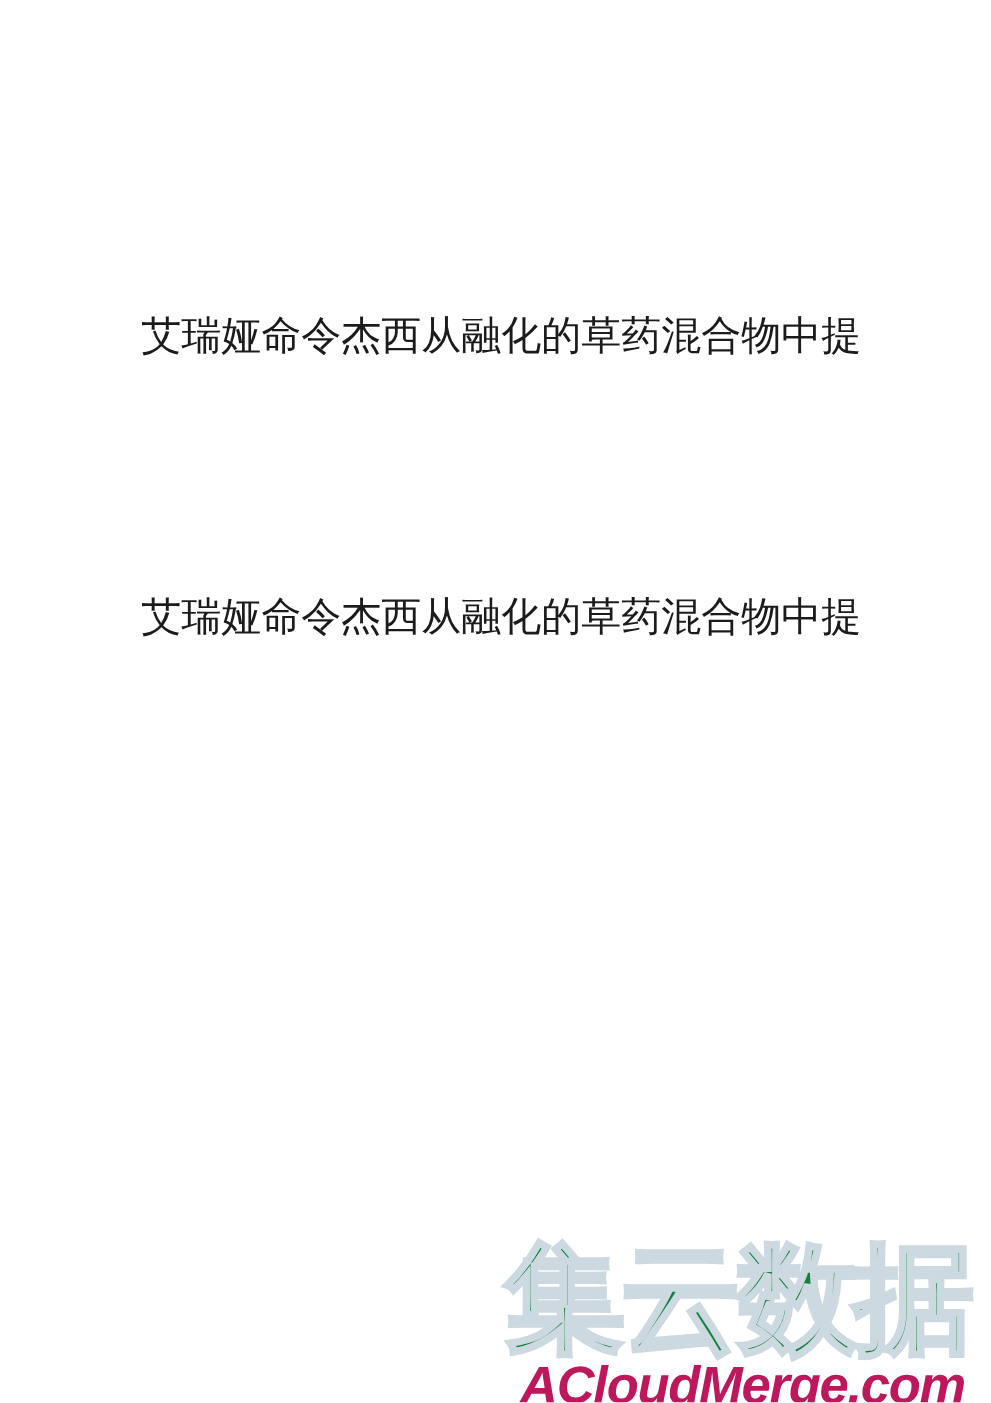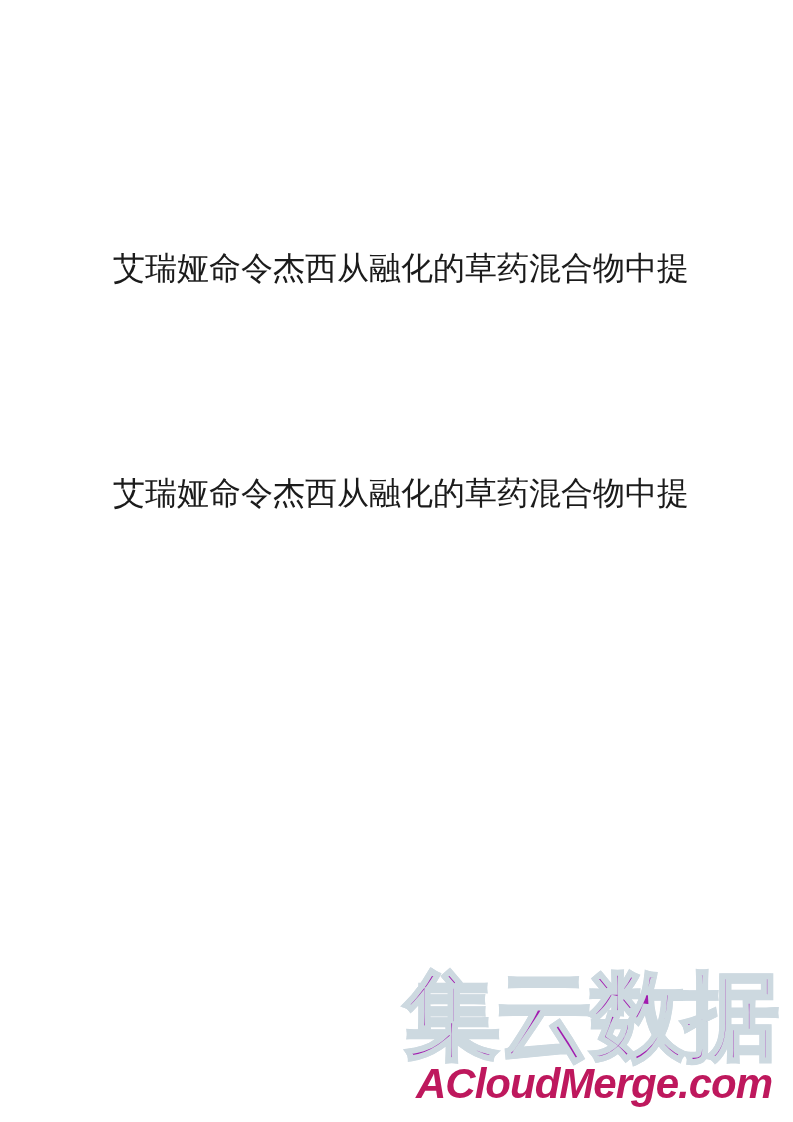--- a/index.html
+++ b/index.html
@@ -34,29 +34,30 @@
     left: 404px;
     top: 968px;
     width: 389px;
     text-align: left;
     pointer-events: none;
   }
   .wm-logo {
     font-size: 96px;
     font-weight: bold;
     line-height: 1;
-    color: #a21caf;
+    color: #15803d;
     -webkit-text-stroke: 3px #cdd9e0;
     text-shadow:
       -1px -1px 0 #cdd9e0,
        1px -1px 0 #cdd9e0,
       -1px  1px 0 #cdd9e0,
        1px  1px 0 #cdd9e0;
     letter-spacing: -3px;
     white-space: nowrap;
+    margin-top: 24px;
   }
   .wm-site {
     margin-top: -1px;
     margin-left: 12px;
     font-size: 42px;
     font-weight: bold;
     font-style: italic;
     line-height: 1;
     color: #be185d;
     letter-spacing: -1px;

